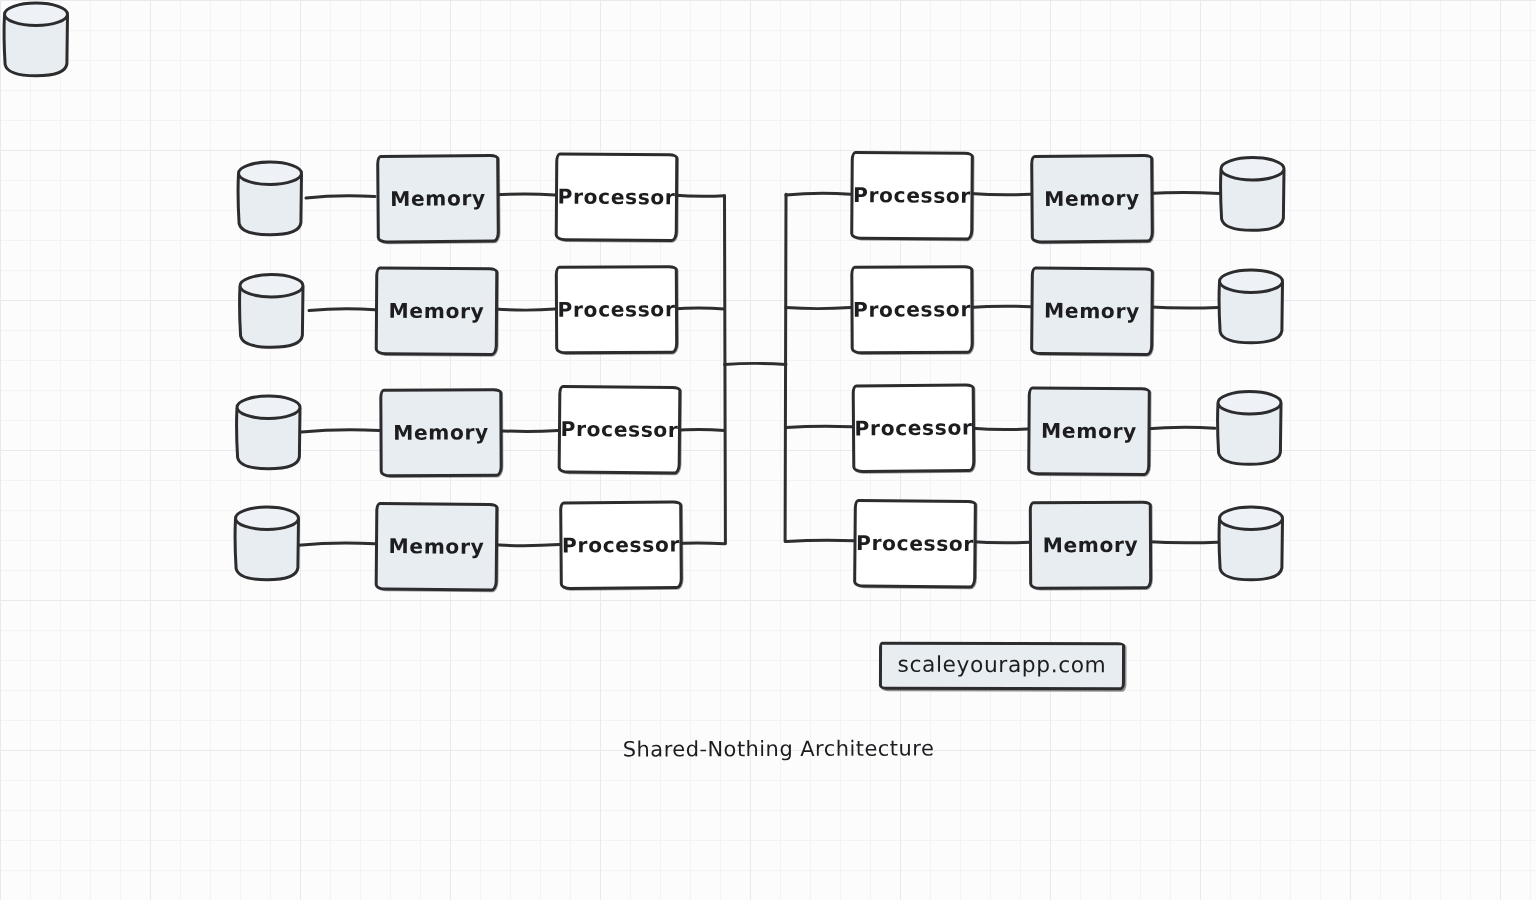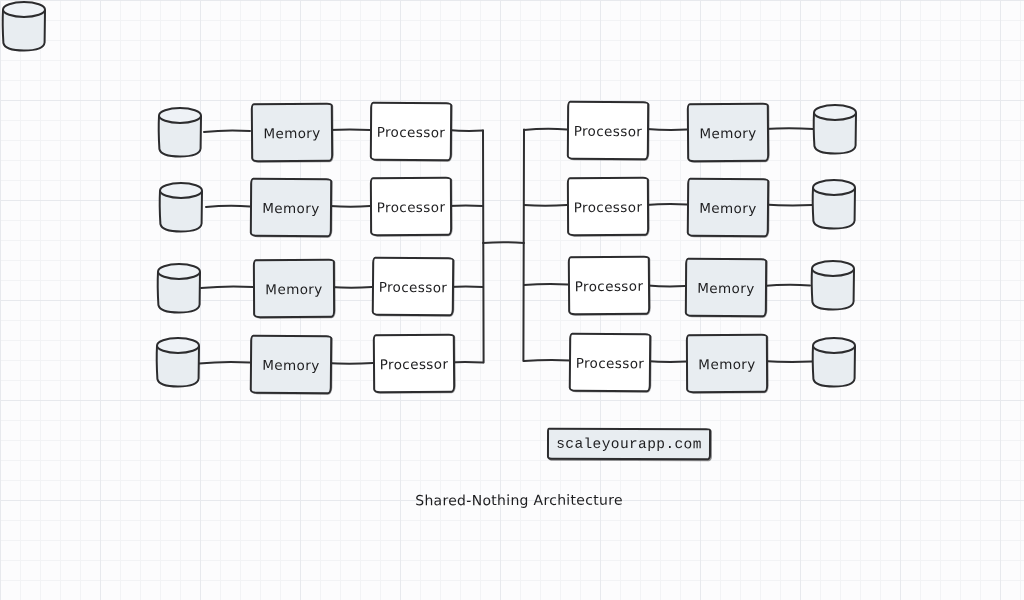--- a/index.html
+++ b/index.html
@@ -16,30 +16,30 @@
     color:#1d1d1f;
   }
   #wires{position:absolute;left:0;top:0;width:1024px;height:600px;}
   .box{
     position:absolute;width:78px;height:55px;
     border:2px solid #2c2c2e;border-radius:3px 6px 4px 7px/6px 3px 7px 4px;
     background:#ffffff;
     display:flex;align-items:center;justify-content:center;
     font-size:13.5px;letter-spacing:.4px;
     box-shadow:0.5px 0.5px 0 0 rgba(44,44,46,.45);
+    font-weight:bold;
   }
   .memory{background:#e8edf1;}
   .badge{
-    position:absolute;left:547px;top:428px;width:160px;height:28px;
+    position:absolute;left:586px;top:428px;width:160px;height:28px;
     border:2px solid #2c2c2e;border-radius:2px 5px 3px 5px/4px 2px 5px 3px;
     background:#e8edf1;display:flex;align-items:center;justify-content:center;
     font-size:14.5px;letter-spacing:.4px;
     box-shadow:1px 1px 0 0 rgba(44,44,46,.5);
     transform:rotate(.15deg);
-    font-family:Liberation Mono, monospace;
   }
   .title{
     position:absolute;left:384px;top:492px;width:270px;
     text-align:center;font-size:14px;letter-spacing:.3px;font-weight:500;
     transform:rotate(-.2deg);
   }
   .r1{transform:rotate(-.45deg);}
   .r2{transform:rotate(.4deg);}
   .r3{transform:rotate(-.3deg);}
   .r4{transform:rotate(.5deg);}

